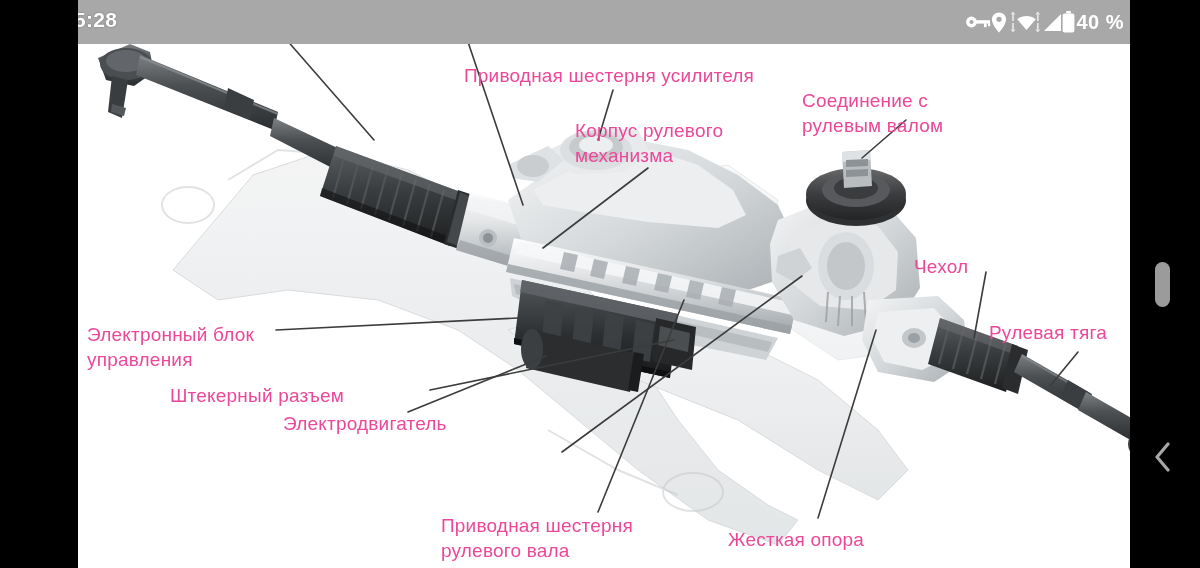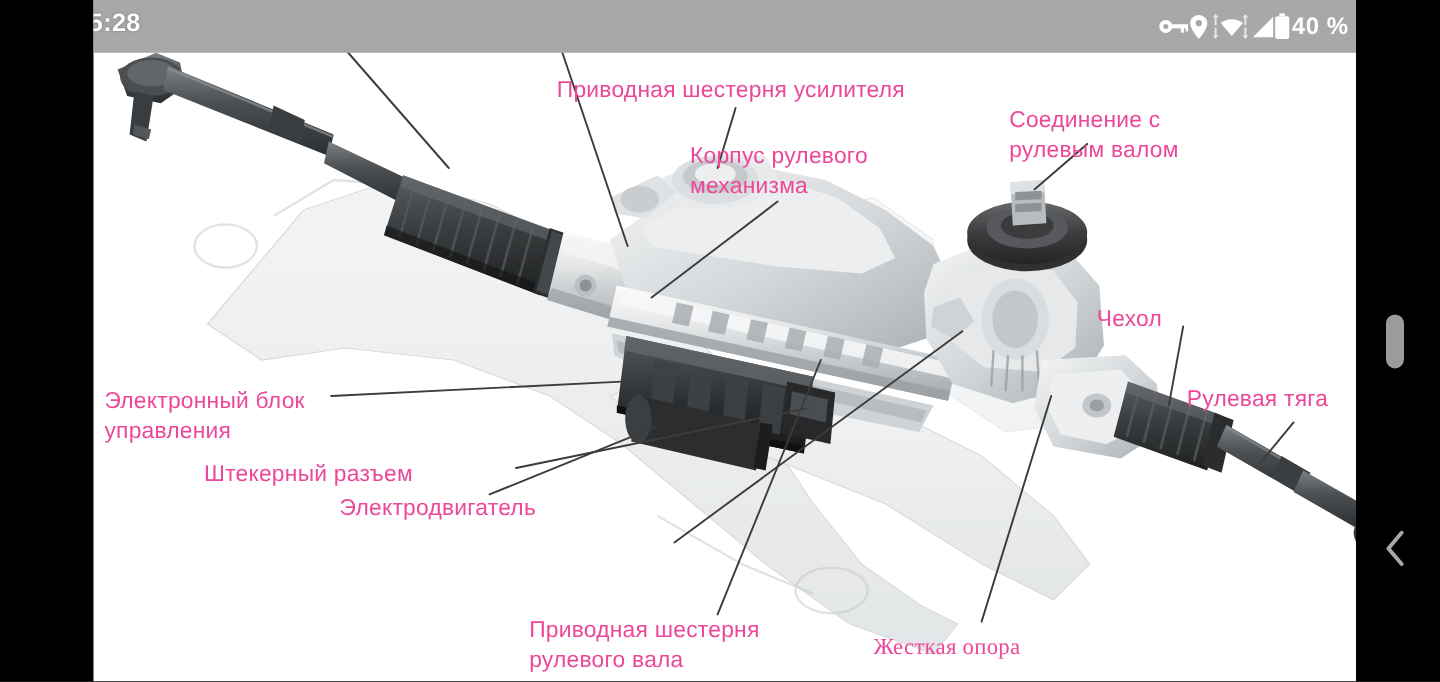--- a/index.html
+++ b/index.html
@@ -433,21 +433,21 @@
 
     <div class="label" style="left:262px; top:17px;">Червячная передача</div>
 
     <div class="label" style="left:386px; top:63px;">Приводная шестерня усилителя</div>
 
     <div class="label l2" style="left:497px; top:118px; width:190px;">
       <span>Корпус рулевого</span><br>
       <span>механизма</span>
     </div>
 
-    <div class="label l2" style="left:763px; top:88px; width:180px;">
+    <div class="label l2" style="left:724px; top:88px; width:180px;">
       <span>Соединение с</span><br>
       <span>рулевым валом</span>
     </div>
 
     <div class="label" style="left:836px; top:254px;">Чехол</div>
 
     <div class="label" style="left:911px; top:320px;">Рулевая тяга</div>
 
     <div class="label l2" style="left:9px; top:322px; width:200px;">
       <span>Электронный блок</span><br>
@@ -457,21 +457,21 @@
     <div class="label" style="left:92px; top:383px;">Штекерный разъем</div>
 
     <div class="label" style="left:205px; top:411px;">Электродвигатель</div>
 
 
     <div class="label l2" style="left:363px; top:513px; width:220px;">
       <span>Приводная шестерня</span><br>
       <span>рулевого вала</span>
     </div>
 
-    <div class="label" style="left:650px; top:527px;font-family:Liberation Serif, serif;">Жесткая опора</div>
+    <div class="label" style="left:650px; top:527px;">Жесткая опора</div>
 
   </div>
 
   <div id="scrollbar-track">
     <div id="scrollbar-thumb"></div>
     <div id="back-chevron">
       <svg width="26" height="34" viewBox="0 0 26 34">
         <path d="M18 4 L7 17 L18 30" fill="none" stroke="#d7d7d7" stroke-width="3.2" stroke-linecap="round" stroke-linejoin="round"></path>
       </svg>
     </div>

